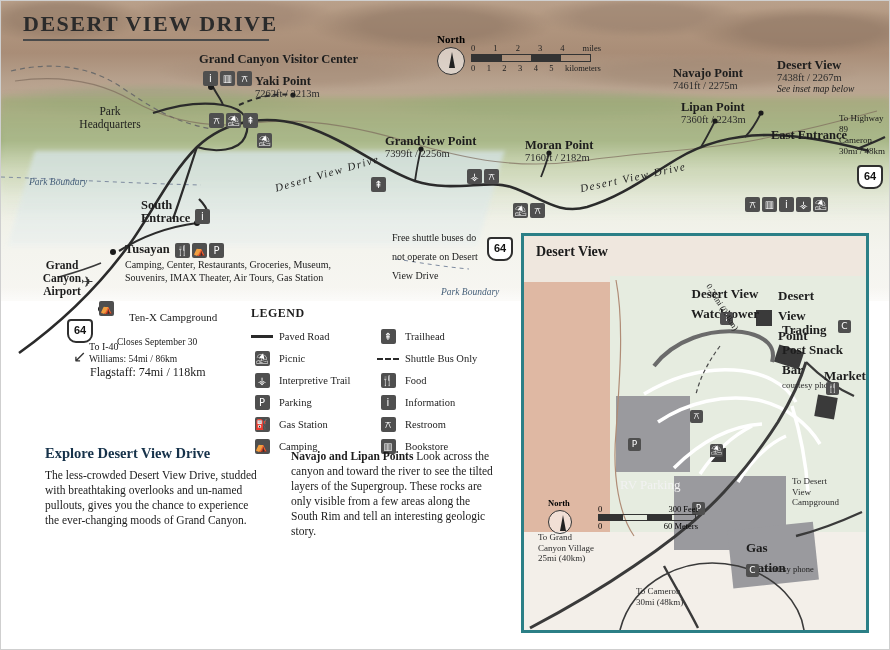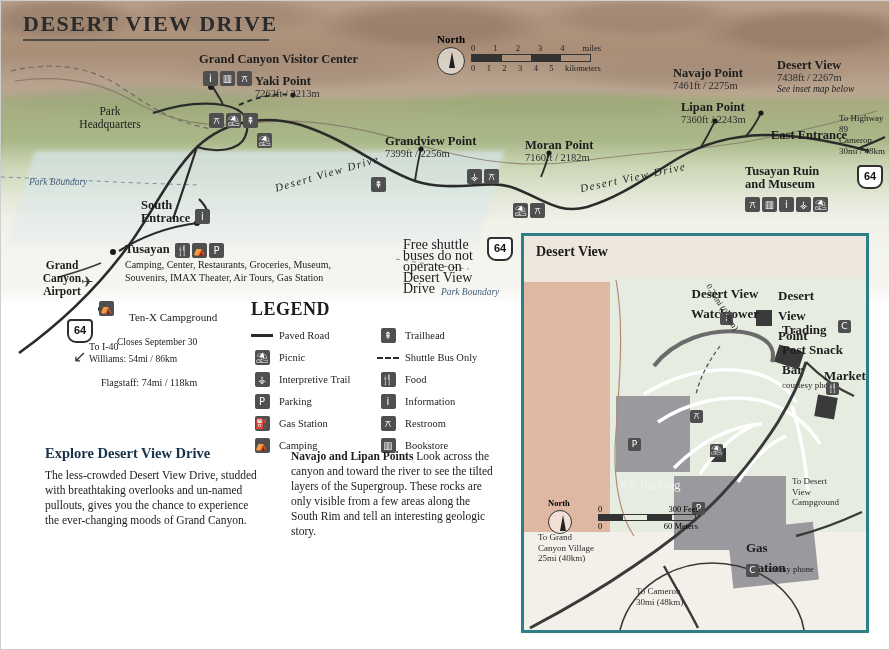--- a/index.html
+++ b/index.html
@@ -72,21 +72,21 @@
   .scale{position:absolute;left:470px;top:42px;font-family:"Liberation Serif",serif;font-size:9px;color:#222;}
   .sbar{position:relative;width:118px;height:6px;border:1px solid #333;display:flex;}
   .sbar div{flex:1;border-right:1px solid #333;}
   .sbar div:last-child{border-right:none;}
   .sbar div:nth-child(odd){background:#333;}
   .sticks{display:flex;justify-content:space-between;width:130px;}
   .sticks span{font-size:8.5px;}
 
   
   .legend{position:absolute;left:250px;top:298px;width:270px;font-family:"Liberation Serif",serif;}
-  .legend h3{margin:0 0 8px 0;font-size:18px;letter-spacing:.5px;font-weight:700;color:#1d1d1d;}
+  .legend h3{margin:7px 0 8px 0;font-size:12px;letter-spacing:.5px;font-weight:700;color:#1d1d1d;}
   .lg-grid{display:grid;grid-template-columns:120px 120px;column-gap:6px;row-gap:7px;}
   .lg-item{display:flex;align-items:center;gap:6px;font-size:10.5px;color:#1d1d1d;}
   .swatch{width:22px;height:15px;display:flex;align-items:center;justify-content:center;}
   .line-solid{width:22px;height:3px;background:#2a2a2a;}
   .line-dash{width:22px;height:0;border-top:2.5px dashed #2a2a2a;}
 
   
   .txt{position:absolute;font-family:"Liberation Serif",serif;color:#1b1b1b;}
   .txt h4{margin:0 0 6px 0;font-size:14.5px;font-weight:700;color:#16324a;}
   .txt p{margin:0 0 10px 0;font-size:11.5px;line-height:15px;}
@@ -258,23 +258,20 @@
     <div class="lbl" style="left:776px;top:58px;">
       <span class="nm">Desert View</span>
       <span class="el">7438ft / 2267m</span>
       <span class="ital">See inset map below</span>
     </div>
 
     <div class="lbl" style="left:770px;top:128px;">
       <span class="nm">East Entrance</span>
     </div>
 
-    <div class="lbl" style="left:744px;top:164px;width:96px;">
-      <span class="nm">Tusayan Ruin and Museum</span>
-    </div>
     <div class="icons" style="left:744px;top:196px;">
       <span class="ic">⚻</span>
       <span class="ic">▥</span>
       <span class="ic">i</span>
       <span class="ic">⚶</span>
       <span class="ic">⛱</span>
     </div>
 
     <div class="lbl" style="left:140px;top:198px;width:70px;">
       <span class="nm">South Entrance</span>
@@ -305,34 +302,34 @@
     </div>
     <div class="txt" style="left:116px;top:298px;width:120px;">
       <p style="margin:12px;font-size:11px;line-height:12.5px;"><span>Ten-X Campground</span></p>
       <p style="margin:0;font-size:9.5px;line-height:12px;">Closes September 30</p>
     </div>
 
     <div class="shield" style="left:66px;top:318px;">64</div>
     <div class="txt" style="left:88px;top:340px;width:124px;">
       <p style="margin:0;font-size:10px;line-height:12px;">To I-40</p>
       <p style="margin:0;font-size:9.5px;line-height:12px;">Williams: 54mi / 86km</p>
-      <p style="margin:12px;font-size:10px;line-height:12px;">Flagstaff: 74mi / 118km</p>
+      <p style="margin:1px;font-size:12px;line-height:12px;">Flagstaff: 74mi / 118km</p>
     </div>
     <div style="position:absolute;left:72px;top:346px;font-size:16px;color:#333;">↙</div>
 
     <div class="txt" style="left:838px;top:112px;width:52px;">
       <p style="margin:0;font-size:9px;line-height:11px;">To Highway 89</p>
       <p style="margin:0;font-size:9px;line-height:11px;">Cameron</p>
       <p style="margin:0;font-size:9px;line-height:11px;">30mi / 48km</p>
     </div>
     <div class="shield" style="left:856px;top:164px;">64</div>
     <div class="shield" style="left:486px;top:236px;">64</div>
 
     <div class="txt" style="left:386px;top:222px;width:104px;">
-      <p style="margin:16px;font-size:14px;line-height:11px;">Free shuttle buses do not operate on Desert View Drive</p>
+      <p style="margin:5px;font-size:10px;line-height:19px;">Free shuttle buses do not operate on Desert View Drive</p>
     </div>
 
     <div style="position:absolute;left:272px;top:166px;transform:rotate(-16deg);
                 font-family:'Liberation Serif',serif;font-style:italic;font-size:11px;letter-spacing:1.6px;color:#222;">Desert View Drive</div>
     <div style="position:absolute;left:578px;top:170px;transform:rotate(-12deg);
                 font-family:'Liberation Serif',serif;font-style:italic;font-size:11px;letter-spacing:1.6px;color:#222;">Desert View Drive</div>
 
     <div style="position:absolute;left:28px;top:176px;font-family:'Liberation Serif',serif;
                 font-size:9.5px;font-style:italic;color:#46607a;">Park Boundary</div>
     <div style="position:absolute;left:440px;top:286px;font-family:'Liberation Serif',serif;

